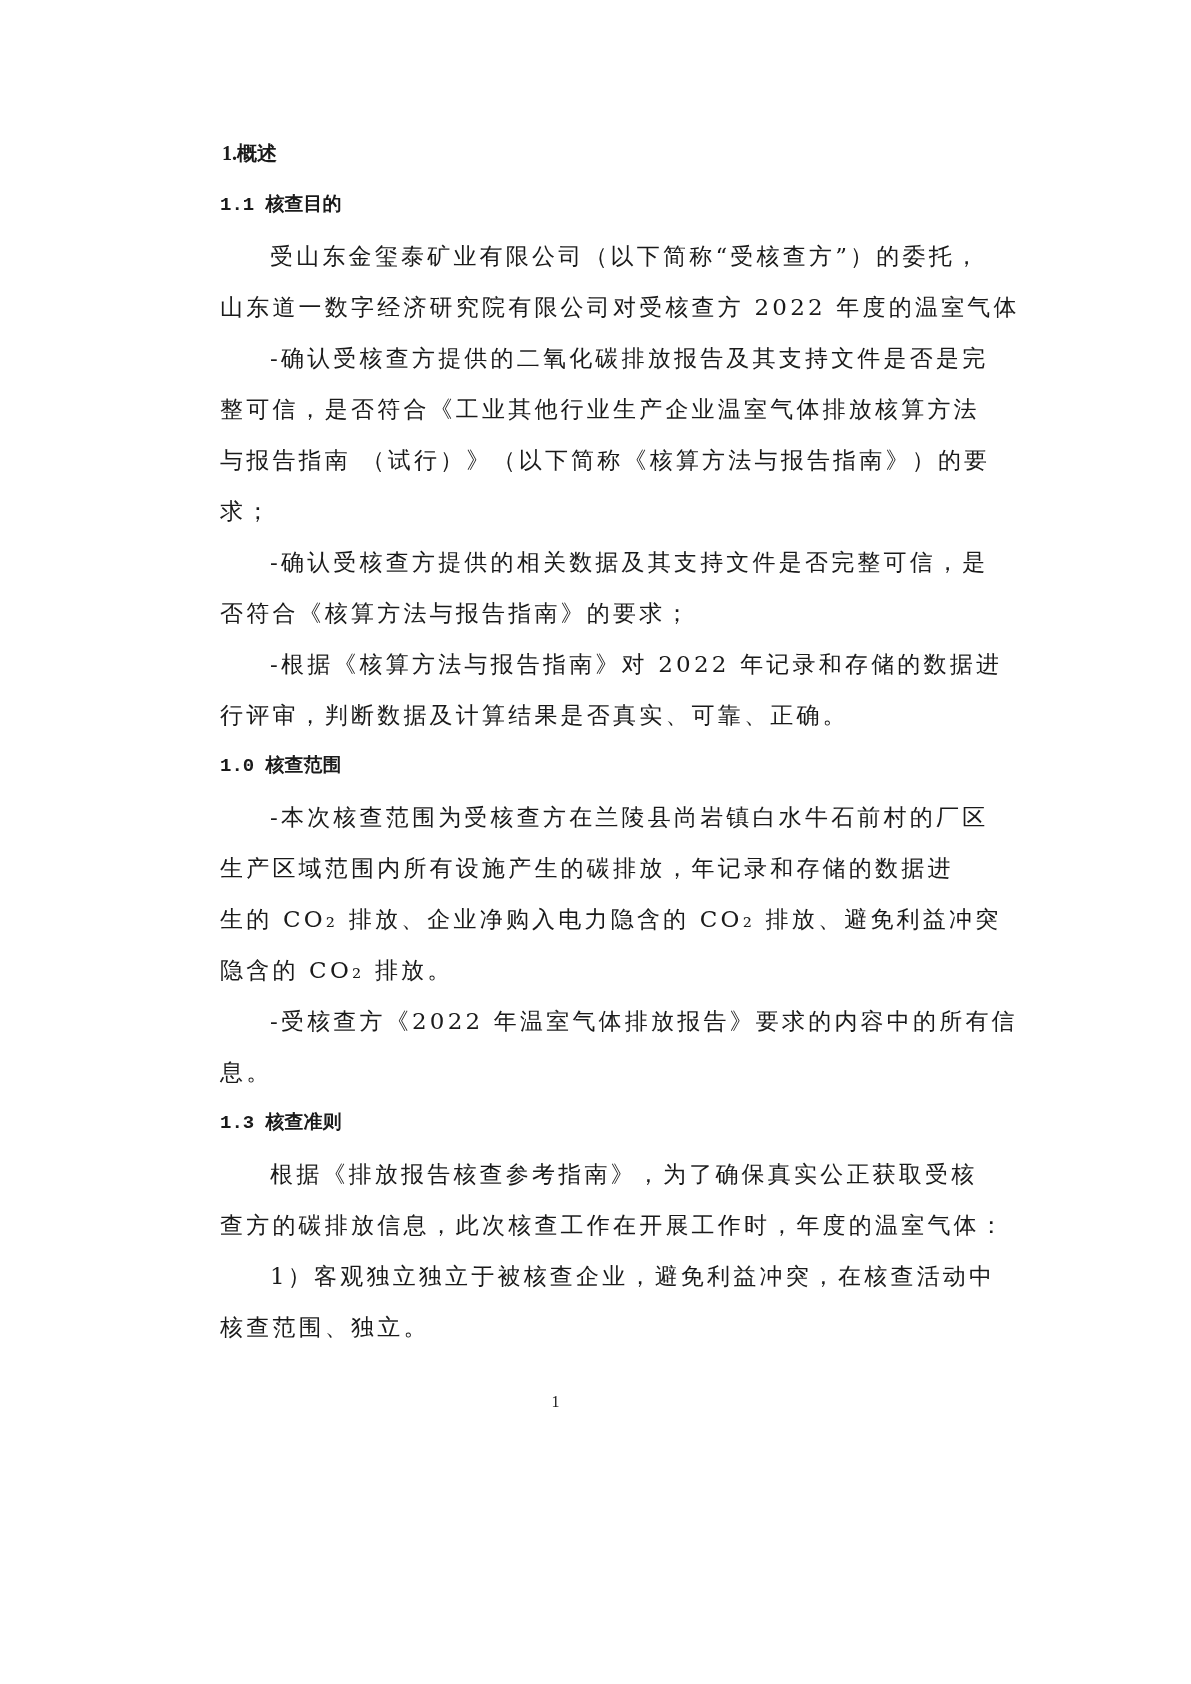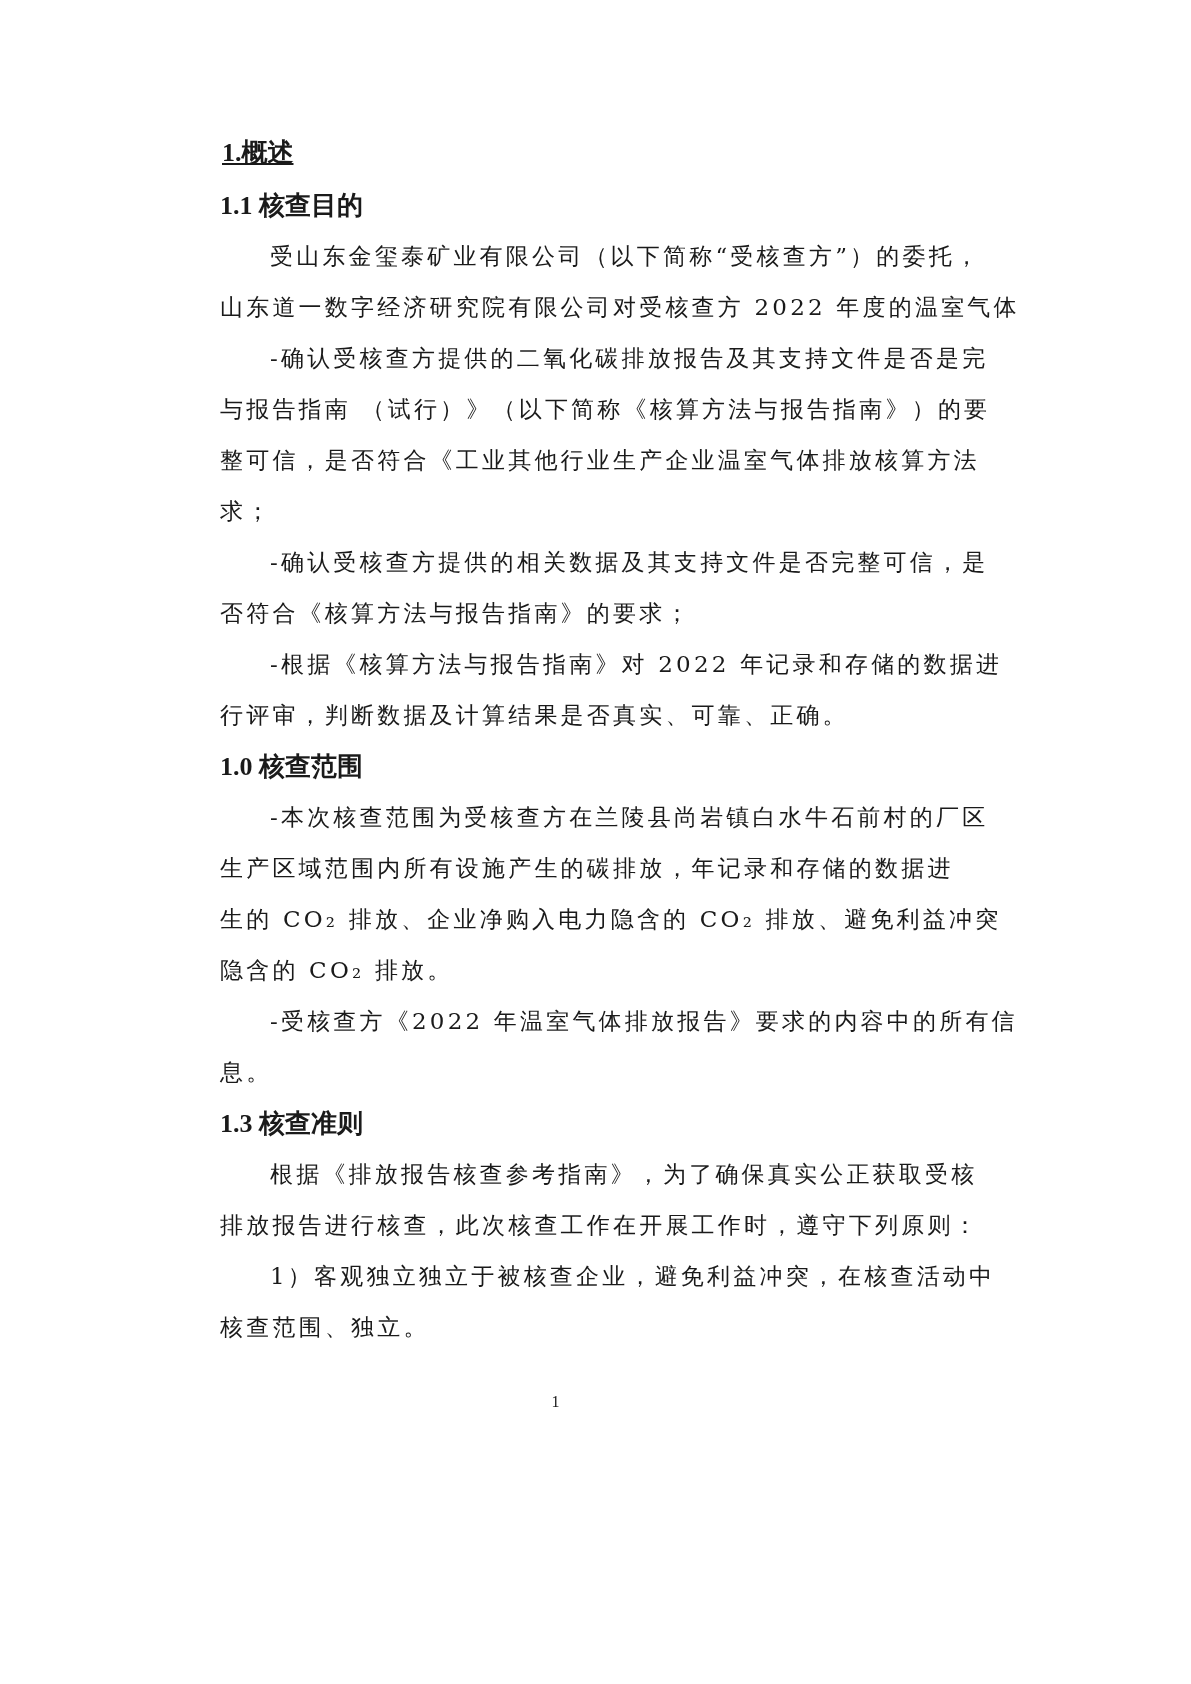--- a/index.html
+++ b/index.html
@@ -17,32 +17,31 @@
     }
     .page {
       position: absolute;
       left: 170px;
       top: 128px;
       width: 772px;
     }
     .h1 {
       font-family: "Liberation Serif", "DejaVu Serif", serif;
       font-weight: bold;
-      font-size: 26px;
+      font-size: 20px;
       line-height: 50px;
       height: 50px;
       margin: 0 0 2px 52px;
       letter-spacing: 0;
       white-space: nowrap;
-      text-decoration: underline;
     }
     .h2 {
-      font-family: Liberation Serif, serif;
+      font-family: Liberation Mono, monospace;
       font-weight: bold;
-      font-size: 26px;
+      font-size: 19px;
       line-height: 51px;
       height: 51px;
       margin: 0 0 0 50px;
       white-space: nowrap;
     }
     .para {
       font-size: 23px;
       line-height: 51px;
       margin: 0;
       text-align: justify;
@@ -74,22 +73,22 @@
 <div class="page">
   <div class="h1">1.概述</div>
 
   <div class="h2">1.1 核查目的</div>
   <div class="para">
     <span class="line first">受山东金玺泰矿业有限公司（以下简称“受核查方”）的委托，</span>
     <span class="line">山东道一数字经济研究院有限公司对受核查方 2022 年度的温室气体</span>
   </div>
   <div class="para">
     <span class="line first">-确认受核查方提供的二氧化碳排放报告及其支持文件是否是完</span>
+    <span class="line">整可信，是否符合《工业其他行业生产企业温室气体排放核算方法</span>
     <span class="line">与报告指南 （试行）》（以下简称《核算方法与报告指南》）的要</span>
-    <span class="line">整可信，是否符合《工业其他行业生产企业温室气体排放核算方法</span>
     <span class="line">求；</span>
   </div>
   <div class="para">
     <span class="line first">-确认受核查方提供的相关数据及其支持文件是否完整可信，是</span>
     <span class="line">否符合《核算方法与报告指南》的要求；</span>
   </div>
   <div class="para">
     <span class="line first">-根据《核算方法与报告指南》对 2022 年记录和存储的数据进</span>
     <span class="line">行评审，判断数据及计算结果是否真实、可靠、正确。</span>
   </div>
@@ -102,21 +101,21 @@
     <span class="line">隐含的 CO₂ 排放。</span>
   </div>
   <div class="para">
     <span class="line first">-受核查方《2022 年温室气体排放报告》要求的内容中的所有信</span>
     <span class="line">息。</span>
   </div>
 
   <div class="h2">1.3 核查准则</div>
   <div class="para">
     <span class="line first">根据《排放报告核查参考指南》，为了确保真实公正获取受核</span>
-    <span class="line">排放报告进行核查，此次核查工作在开展工作时，遵守下列原则：</span>
+    <span class="line">查方的碳排放信息，此次核查工作在开展工作时，年度的温室气体：</span>
   </div>
   <div class="para">
     <span class="line first">1）客观独立独立于被核查企业，避免利益冲突，在核查活动中</span>
     <span class="line">核查范围、独立。</span>
   </div>
 </div>
 
 <div class="footer-page-number">1</div>
 
 </body></html>

